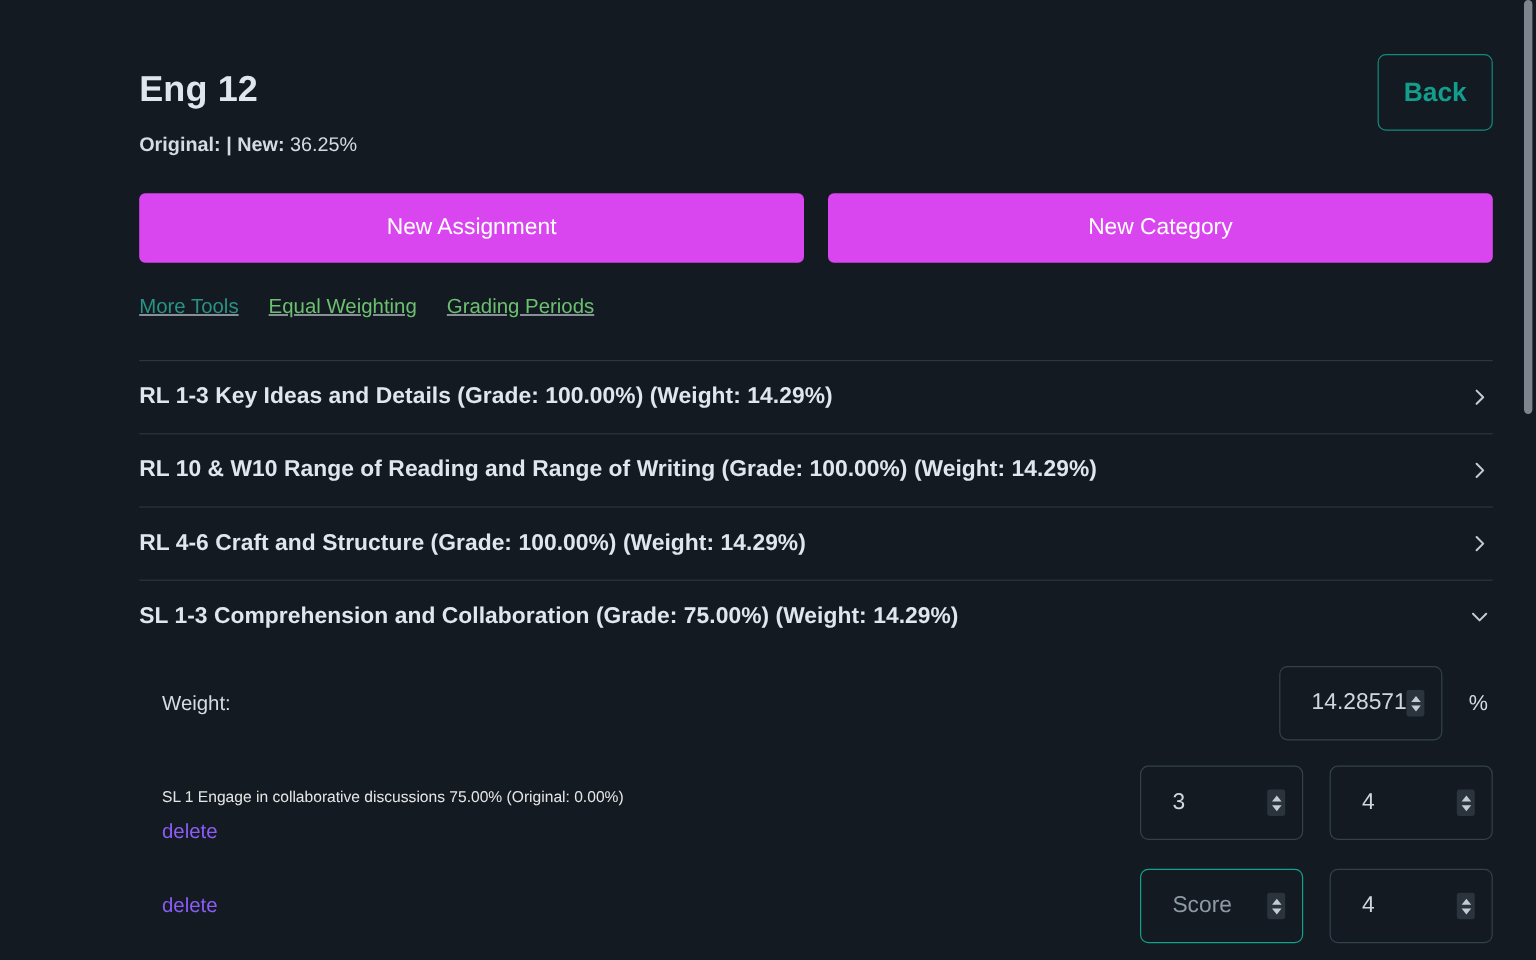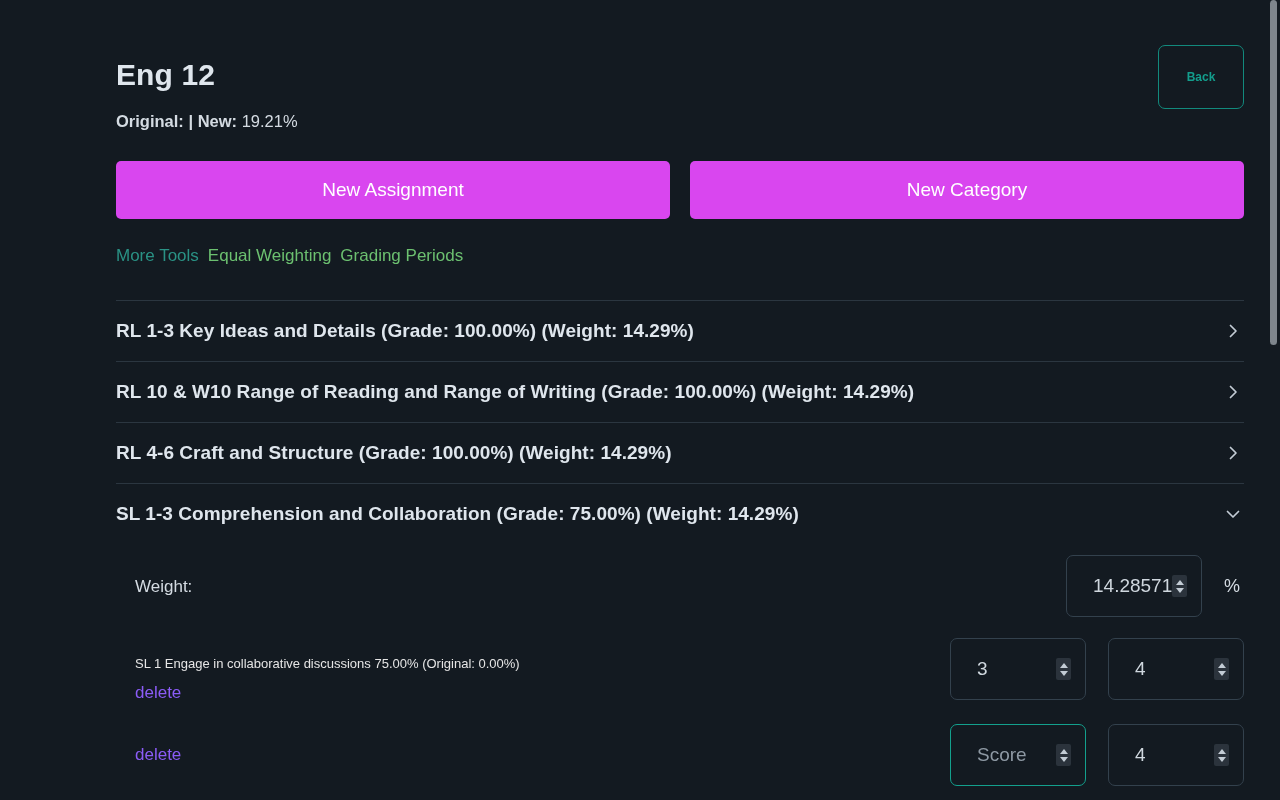--- a/index.html
+++ b/index.html
@@ -44,27 +44,27 @@
     font-weight: bold;
     letter-spacing: 0.1px;
     color: #dfe6ed;
     margin: 0;
     line-height: 42px;
   }
   .back-button {
     position: absolute;
     right: 0;
     top: 41px;
-    width: 86px;
+    width: 96px;
     height: 64px;
     border: 1px solid #128a7d;
     border-radius: 7px;
     background: transparent;
     color: #139d8c;
-    font-size: 12px;
+    font-size: 22px;
     font-weight: bold;
     font-family: "Liberation Sans", sans-serif;
     display: flex;
     align-items: center;
     justify-content: center;
     cursor: pointer;
     padding: 0;
   }
 
   .subtitle {
@@ -95,23 +95,24 @@
     display: flex;
     align-items: center;
     justify-content: center;
   }
 
   
   .tools-row {
     margin-top: 26px;
     display: flex;
     align-items: flex-start;
-    gap: 9px;
+    gap: 25px;
     font-size: 17px;
     line-height: 22px;
+    text-decoration: underline;
   }
   .tool-link { cursor: pointer; }
   .tool-link.muted { color: #2a9285; }
   .tool-link.bright { color: #6cc070; }
 
   
   .category-list {
     margin-top: 33px;
   }
   .cat-row {
@@ -272,21 +273,21 @@
 
     <div class="header-row">
       <h1 class="page-title">Eng 12</h1>
       <button class="back-button">Back</button>
     </div>
 
     <p class="subtitle">
       <span class="lbl">Original:</span>
       <span class="lbl">|</span>
       <span class="lbl">New:</span>
-      <span class="val">19.21%</span>
+      <span class="val">36.25%</span>
     </p>
 
     <div class="action-row">
       <button class="action-btn">New Assignment</button>
       <button class="action-btn">New Category</button>
     </div>
 
     <div class="tools-row">
       <span class="tool-link muted">More Tools</span>
       <span class="tool-link bright">Equal Weighting</span>

